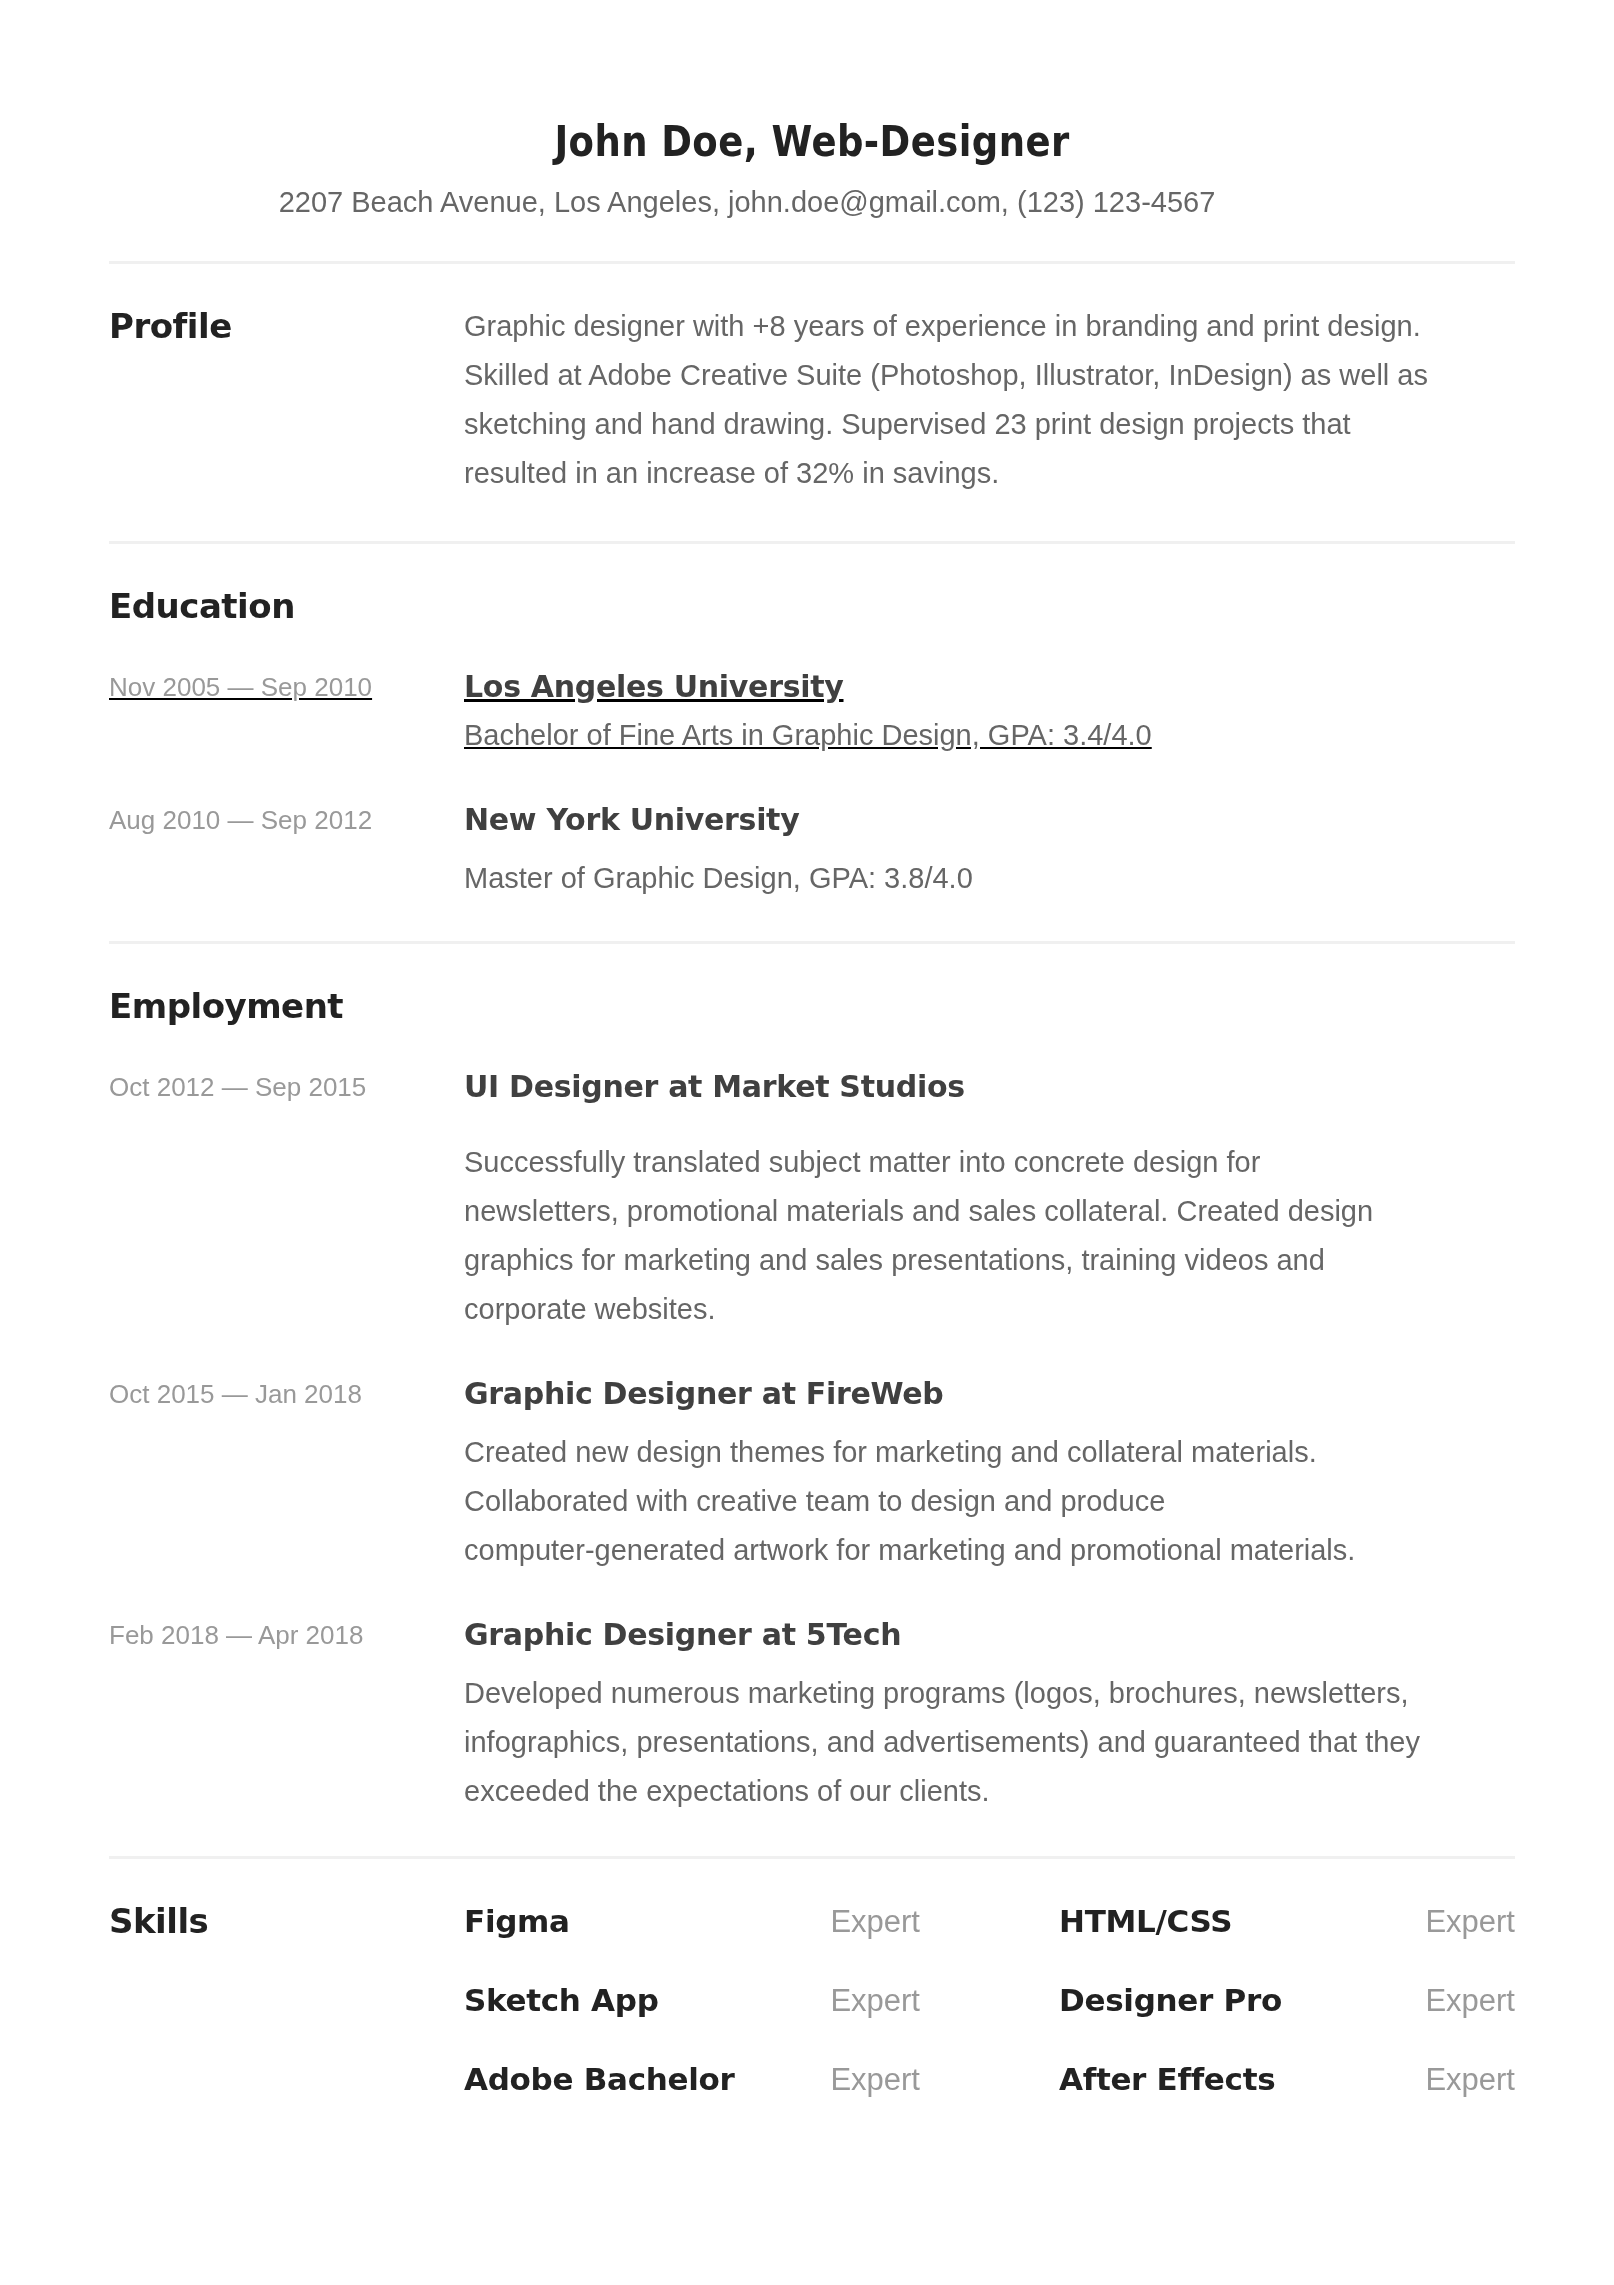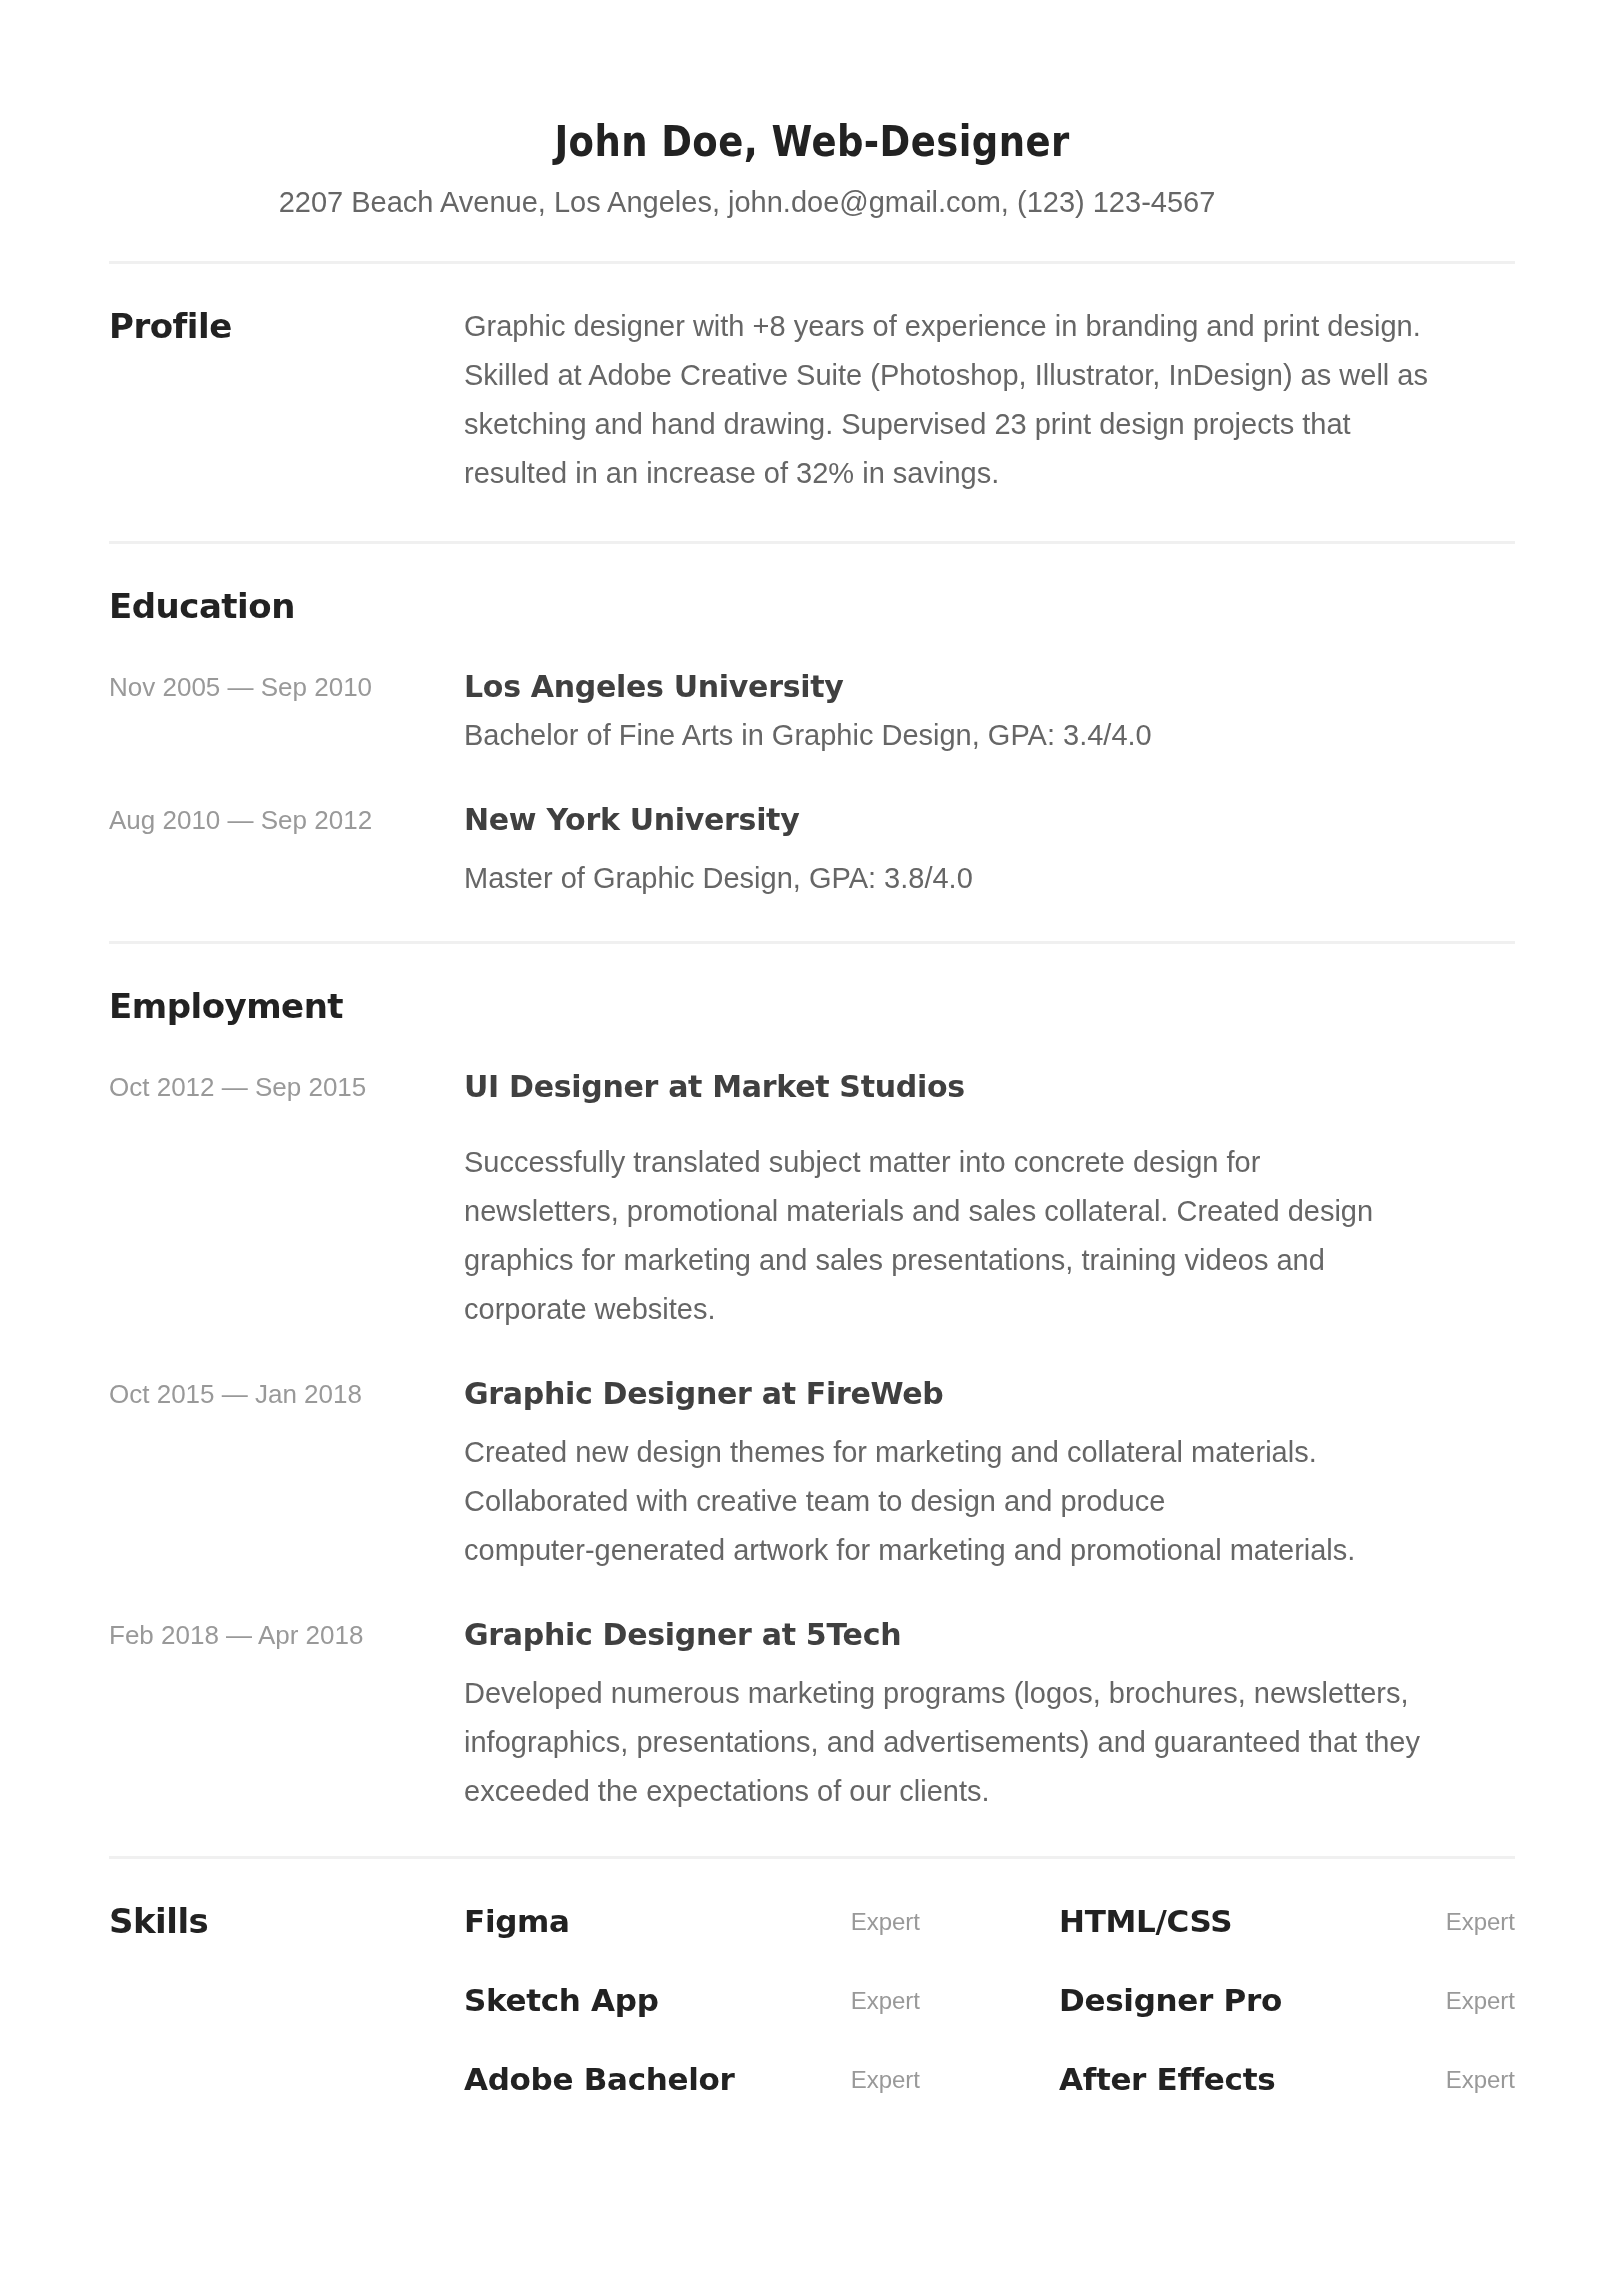--- a/index.html
+++ b/index.html
@@ -36,21 +36,21 @@
     color: #404040; line-height: 36px; letter-spacing: -0.3px;
   }
   .entry { display: flex; }
   .entry-body { width: 1051px; }
   .skills-grid { display: grid; grid-template-columns: 456px 139px 456px; width: 1051px; }
   .skill-name {
     font-family: "DejaVu Sans", sans-serif; font-weight: bold; font-size: 31px;
     color: #222222; line-height: 79px; white-space: nowrap; letter-spacing: -0.3px;
   }
   .skill-level {
-    font-family: "Liberation Sans", sans-serif; font-size: 24px; color: #999999;
+    font-family: "Liberation Sans", sans-serif; font-size: 31px; color: #999999;
     line-height: 79px; text-align: right;
   }
   .skill-pair { display: flex; justify-content: space-between; gap: 8px; }
 </style>
 </head>
 <body>
 
 <div class="page">
 
   <div class="head">
@@ -68,21 +68,21 @@
       <div>sketching and hand drawing. Supervised 23 print design projects that</div>
       <div>resulted in an increase of 32% in savings.</div>
     </div>
   </div>
 
   <div class="divider" style="margin-top:43px;"></div>
 
   <div>
     <div class="section-title" style="margin-top:38px; line-height:49px;">Education</div>
 
-    <div class="entry" style="margin-top:38px;">
+    <div class="entry" style="margin-top:38px;text-decoration:underline;">
       <div class="date">Nov 2005 — Sep 2010</div>
       <div class="entry-body">
         <div class="entry-title">Los Angeles University</div>
         <div class="body-text" style="margin-top:6px;">Bachelor of Fine Arts in Graphic Design, GPA: 3.4/4.0</div>
       </div>
     </div>
 
     <div class="entry" style="margin-top:42px;">
       <div class="date">Aug 2010 — Sep 2012</div>
       <div class="entry-body">

